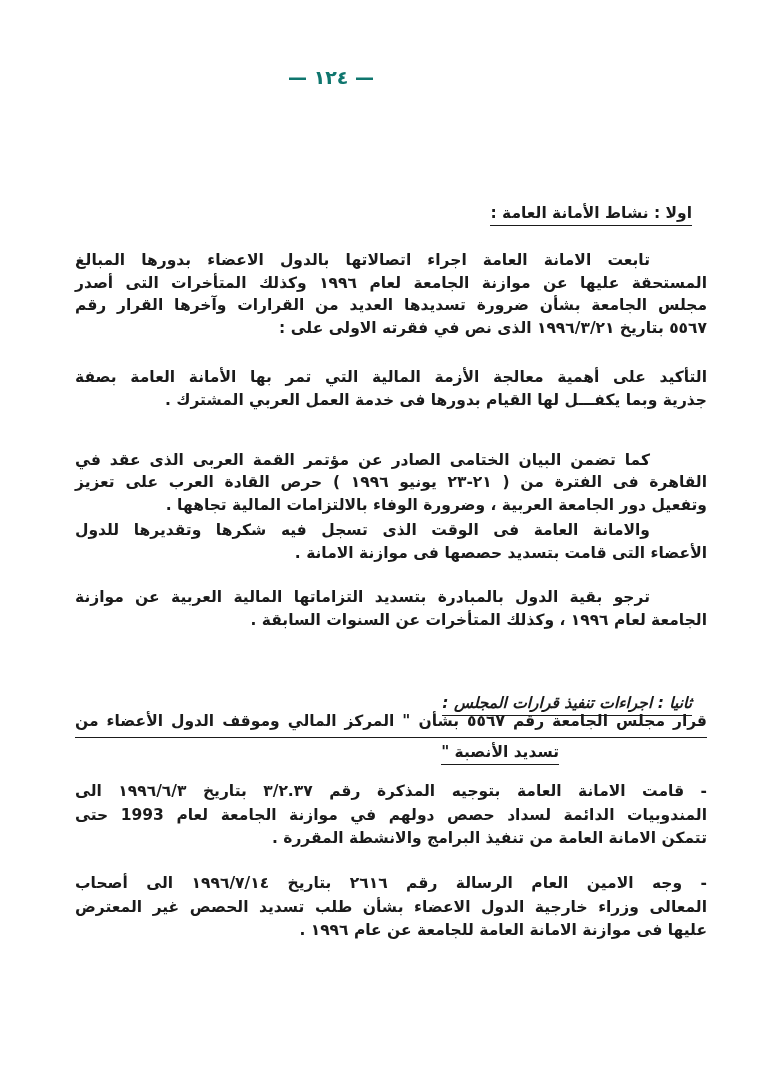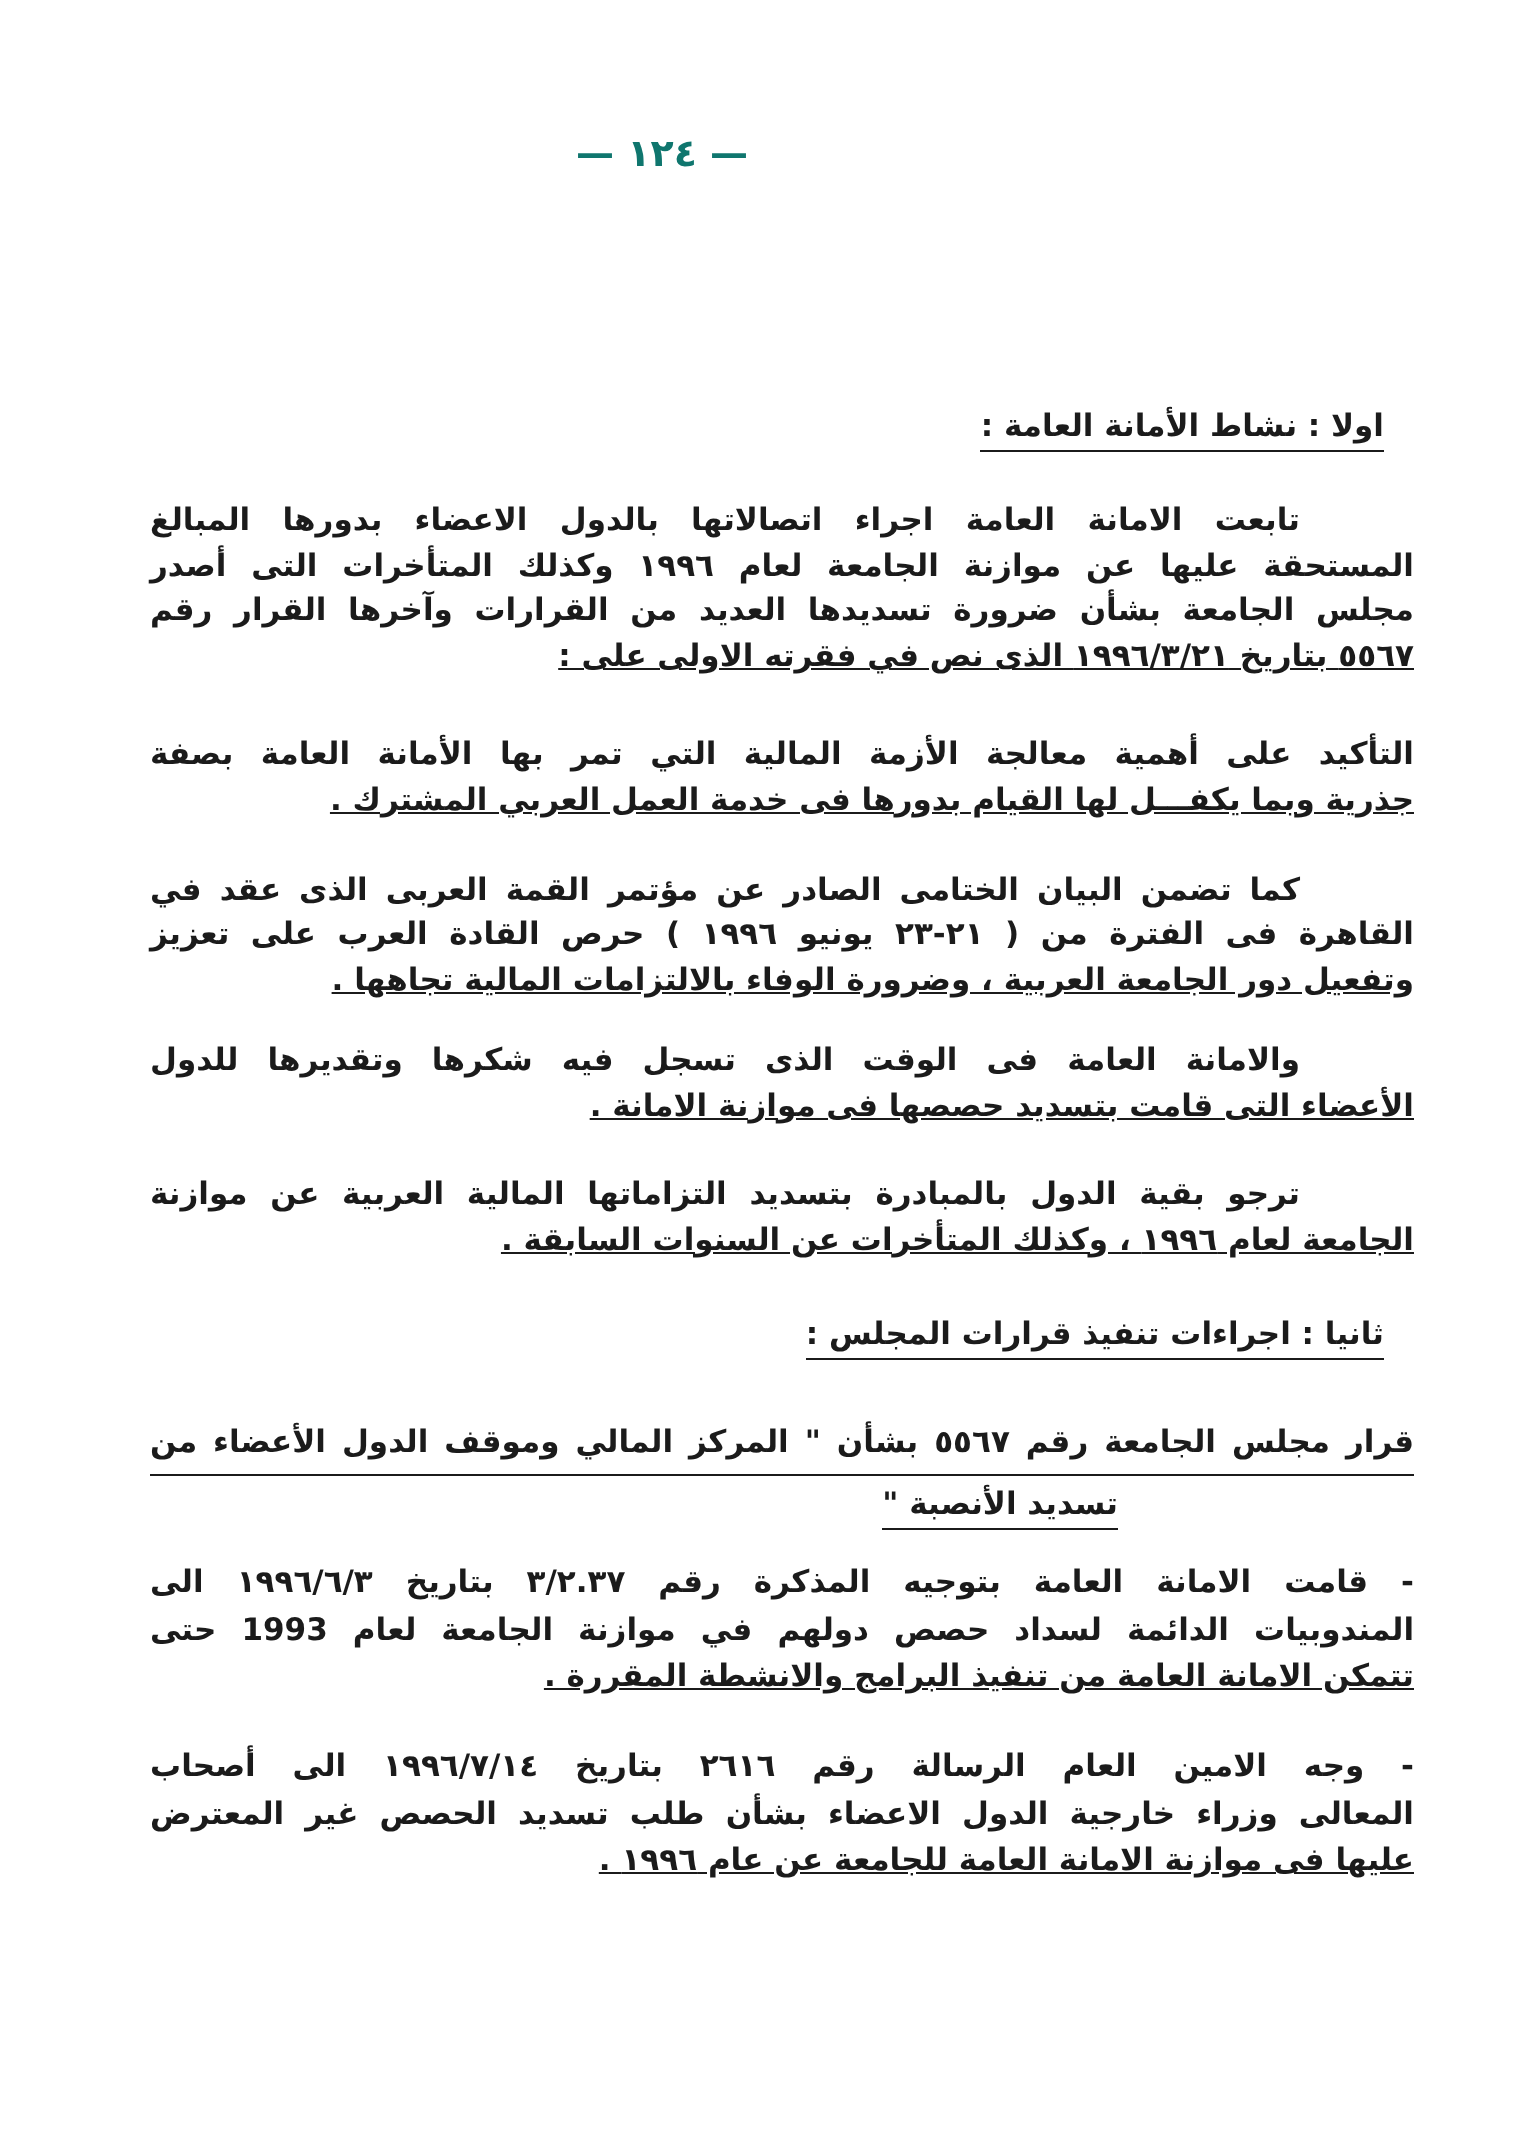--- a/index.html
+++ b/index.html
@@ -27,27 +27,27 @@
     font-weight:700;
     line-height:22.7px;
   }
   .abs { position:absolute; width:632px; }
   .heading { text-align:right; }
   .heading .ul {
     border-bottom:1.5px solid #1b1b1b;
     padding-bottom:3px;
   }
   .jline  { text-align:justify; text-align-last:justify; }
-  .lline  { text-align:right;text-decoration:underline; }
+  .lline  { text-align:right; }
   .indent { padding-right:57px; }
   .h1 { top:202px; right:15px; width:auto; }
-  .h2 { top:656px; right:15px; width:auto; }
+  .h2 { top:692px; right:15px; width:auto;font-style:italic; }
   .p1 { top:249px; }
   .p2 { top:366px; }
-  .p3 { top:434px; line-height:22.4px;margin-left:19px; }
+  .p3 { top:449px; line-height:22.4px;margin-left:19px; }
   .p4 { top:519px; }
   .p5 { top:586px; }
   .sh1 {
     top:710px;
     text-align:justify; text-align-last:justify;
     border-bottom:1.5px solid #1b1b1b;
     padding-bottom:4px;
   }
   .sh2 { top:741px; text-align:right; padding-left:0; right:148px; width:484px; }
   .sh2 .ul { border-bottom:1.5px solid #1b1b1b; padding-bottom:3px; }

